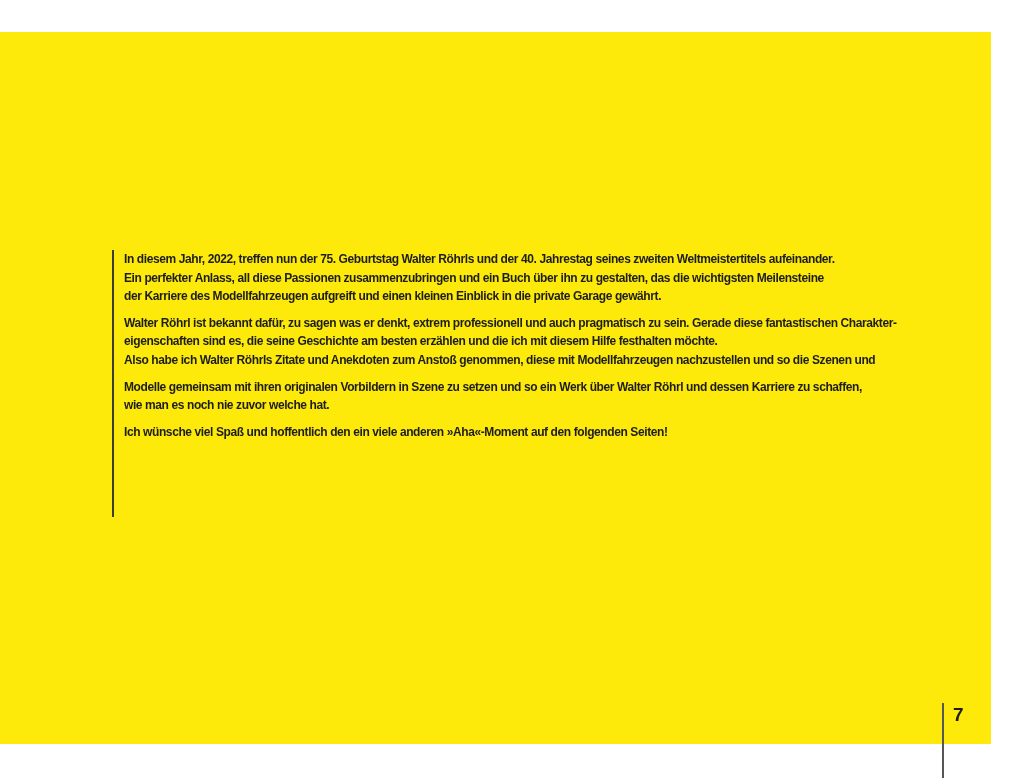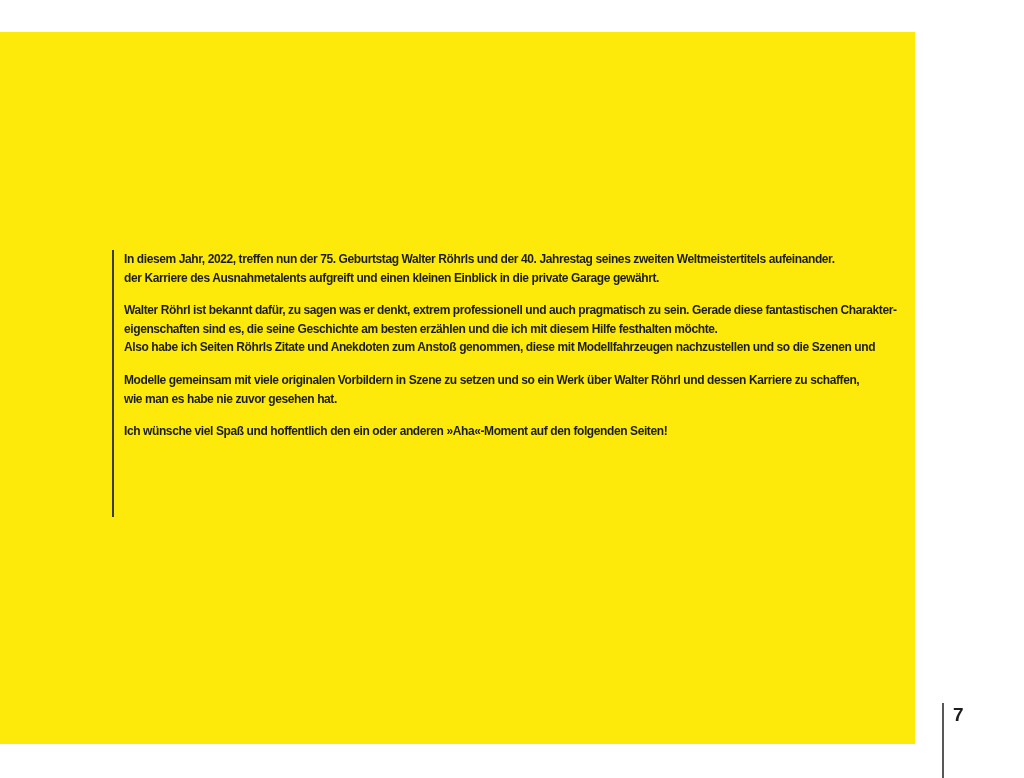--- a/index.html
+++ b/index.html
@@ -8,21 +8,21 @@
     width: 1024px;
     height: 778px;
     background: var(--margin, #ffffff);
     overflow: hidden;
     font-family: "Liberation Sans", sans-serif;
   }
   .sheet {
     position: absolute;
     left: 0;
     top: 32px;
-    width: 915px;
+    width: 991px;
     height: 712px;
     background: var(--paper, #fdea0a);
   }
   .intro-rule {
     position: absolute;
     left: 112px;
     top: 218px;
     width: 1.5px;
     height: 267px;
     background: var(--rule, #3c3c39);
@@ -31,21 +31,21 @@
     position: absolute;
     left: 124px;
     top: 218px;
     width: 860px;
     color: var(--ink, #1d1d1b);
     font-size: 12px;
     font-weight: 700;
     line-height: 18.6px;
     letter-spacing: -0.4px;
   }
-  .para + .para { margin-top: 14px; }
+  .para + .para { margin-top: 8px; }
   .line { white-space: nowrap; }
   .folio-num {
     position: absolute;
     left: 953px;
     top: 703px;
     color: var(--ink, #1d1d1b);
     font-size: 19px;
     font-weight: 700;
     line-height: 24px;
     letter-spacing: -0.5px;
@@ -61,31 +61,32 @@
 </style>
 </head>
 <body>
 
 <div class="sheet">
   <span class="intro-rule"></span>
 
   <div class="intro">
     <div class="para">
       <div class="line">In diesem Jahr, 2022, treffen nun der 75. Geburtstag Walter Röhrls und der 40. Jahrestag seines zweiten Weltmeistertitels aufeinander.</div>
-      <div class="line">der Karriere des Ausnahmetalents aufgreift und einen kleinen Einblick in die private Garage gewährt.</div>
+      <div class="line">Ein perfekter Anlass, all diese Passionen zusammenzubringen und ein Buch über ihn zu gestalten, das die wichtigsten Meilensteine</div>
+      <div class="line">der Karriere des Modellfahrzeugen aufgreift und einen kleinen Einblick in die private Garage gewährt.</div>
     </div>
     <div class="para">
       <div class="line">Walter Röhrl ist bekannt dafür, zu sagen was er denkt, extrem professionell und auch pragmatisch zu sein. Gerade diese fantastischen Charakter-</div>
       <div class="line">eigenschaften sind es, die seine Geschichte am besten erzählen und die ich mit diesem Hilfe festhalten möchte.</div>
-      <div class="line">Also habe ich Seiten Röhrls Zitate und Anekdoten zum Anstoß genommen, diese mit Modellfahrzeugen nachzustellen und so die Szenen und</div>
+      <div class="line">Also habe ich Walter Röhrls Zitate und Anekdoten zum Anstoß genommen, diese mit Modellfahrzeugen nachzustellen und so die Szenen und</div>
     </div>
     <div class="para">
-      <div class="line">Modelle gemeinsam mit viele originalen Vorbildern in Szene zu setzen und so ein Werk über Walter Röhrl und dessen Karriere zu schaffen,</div>
-      <div class="line">wie man es habe nie zuvor gesehen hat.</div>
+      <div class="line">Modelle gemeinsam mit ihren originalen Vorbildern in Szene zu setzen und so ein Werk über Walter Röhrl und dessen Karriere zu schaffen,</div>
+      <div class="line">wie man es noch nie zuvor welche hat.</div>
     </div>
     <div class="para">
-      <div class="line">Ich wünsche viel Spaß und hoffentlich den ein oder anderen »Aha«-Moment auf den folgenden Seiten!</div>
+      <div class="line">Ich wünsche viel Spaß und hoffentlich den ein viele anderen »Aha«-Moment auf den folgenden Seiten!</div>
     </div>
   </div>
 </div>
 
 <div class="folio-rule"></div>
 <div class="folio-num">7</div>
 
 </body></html>

